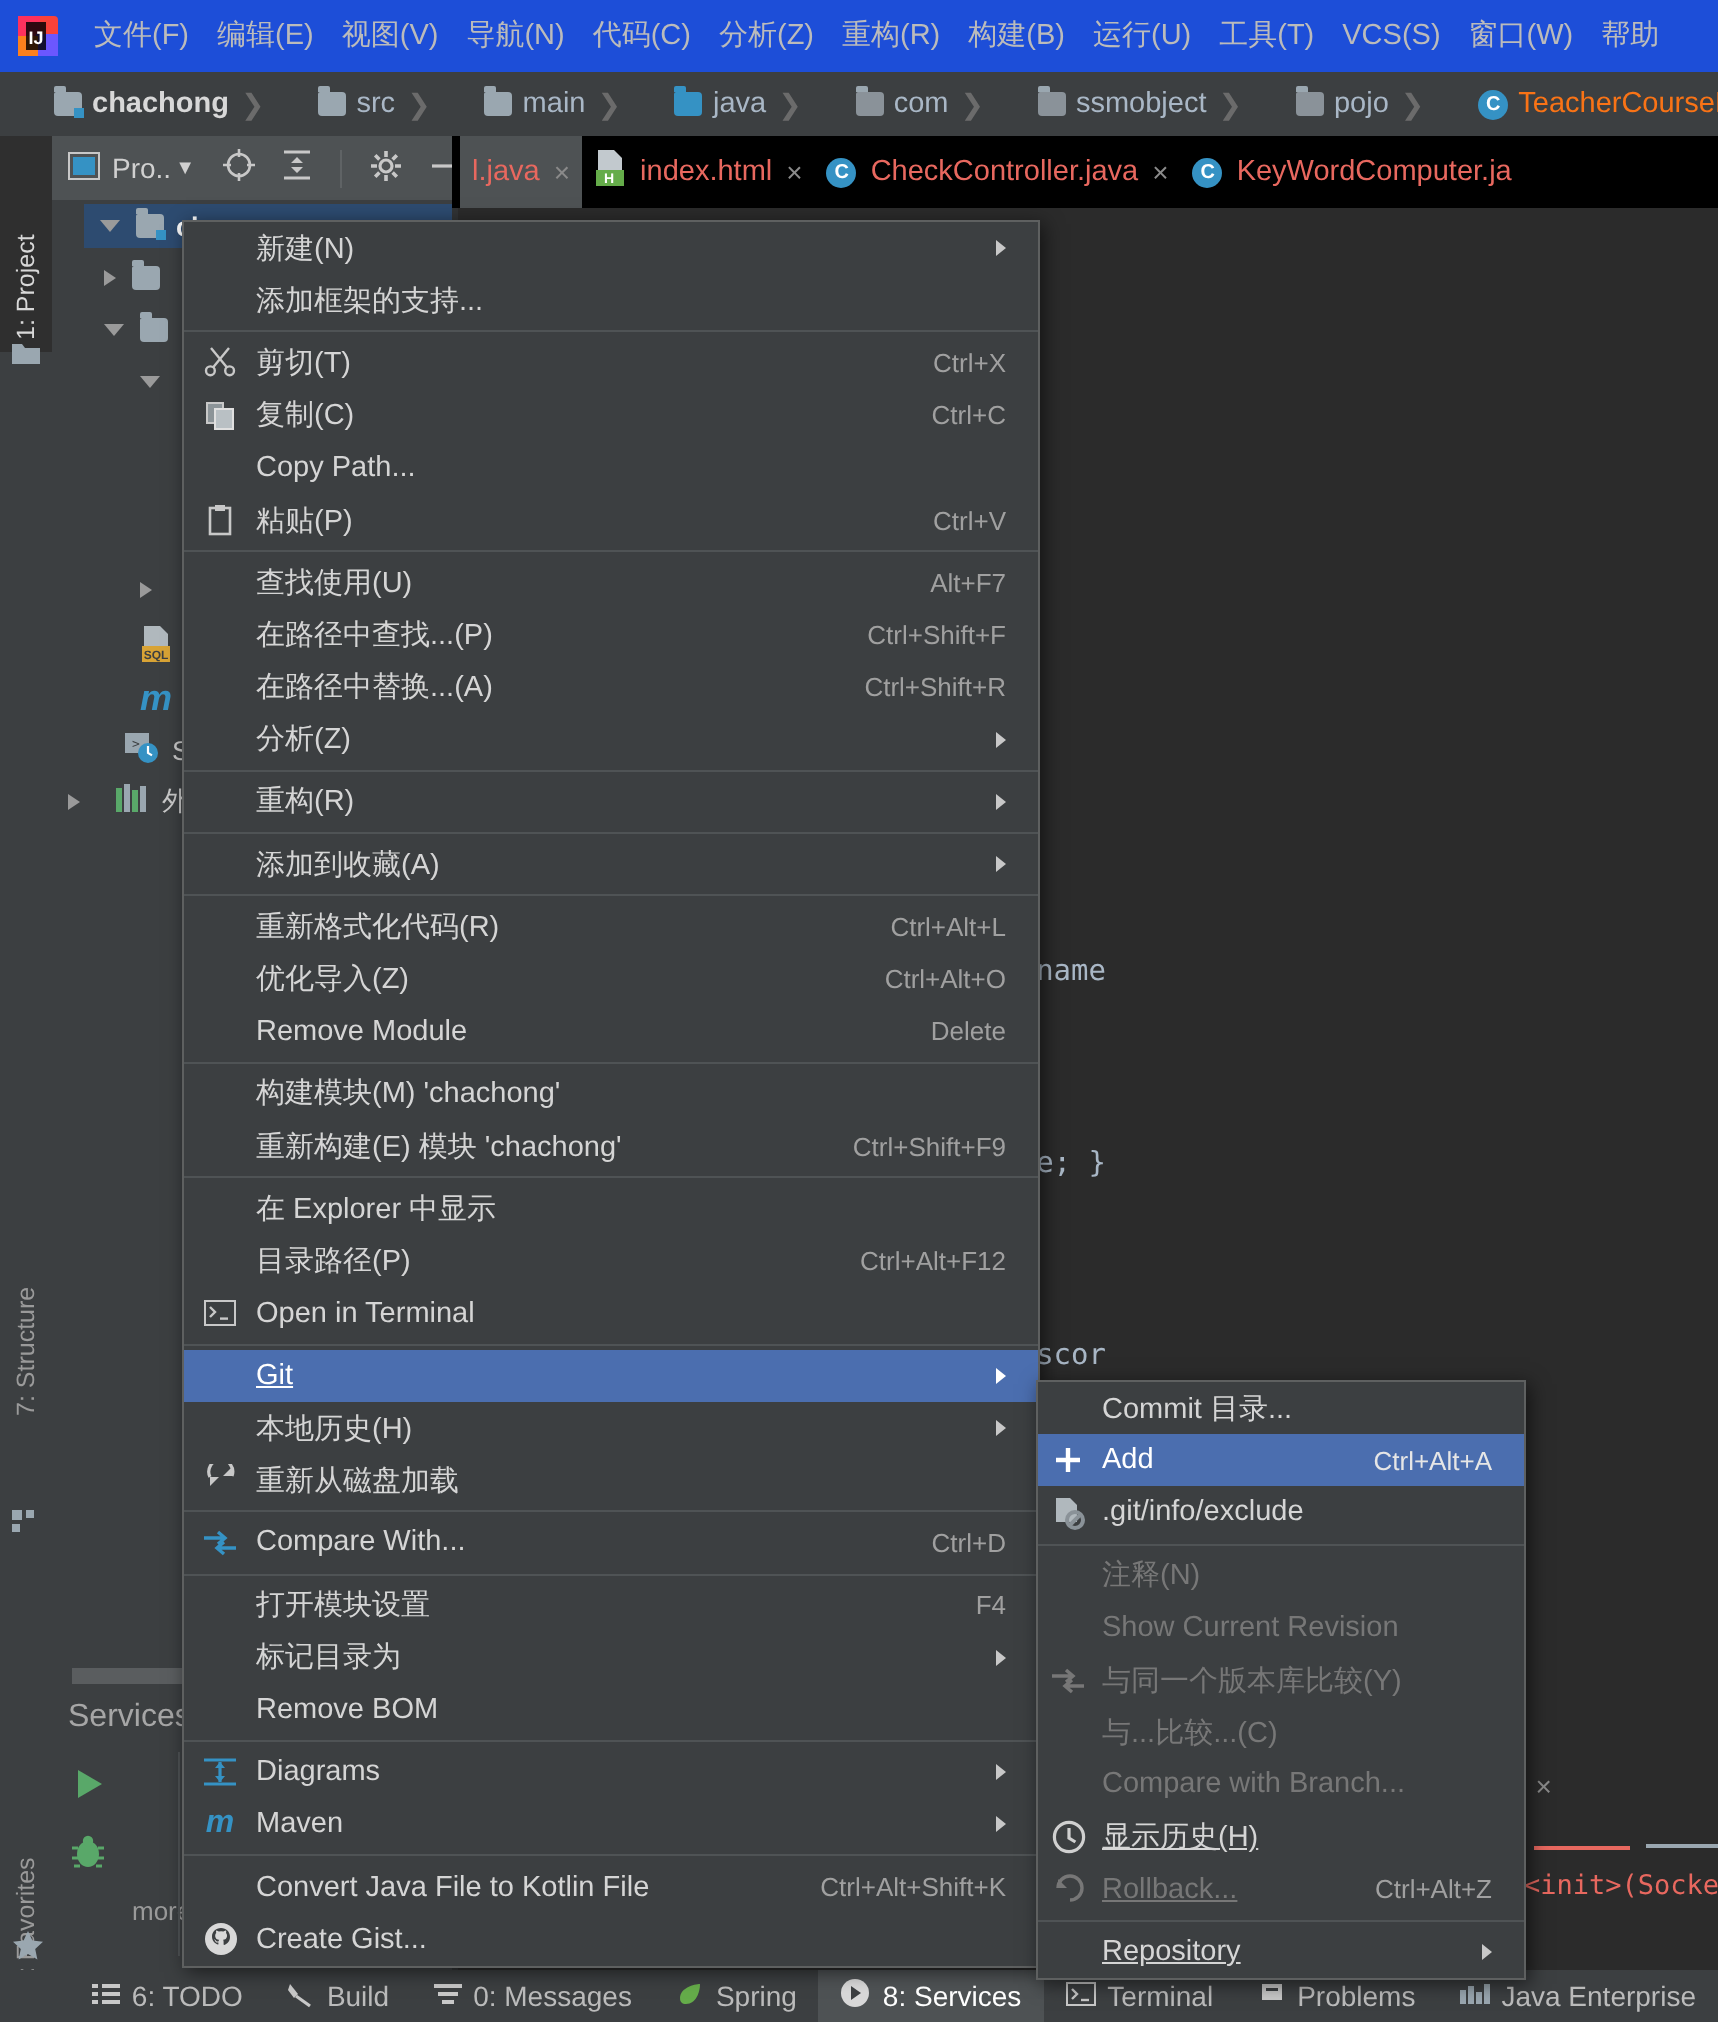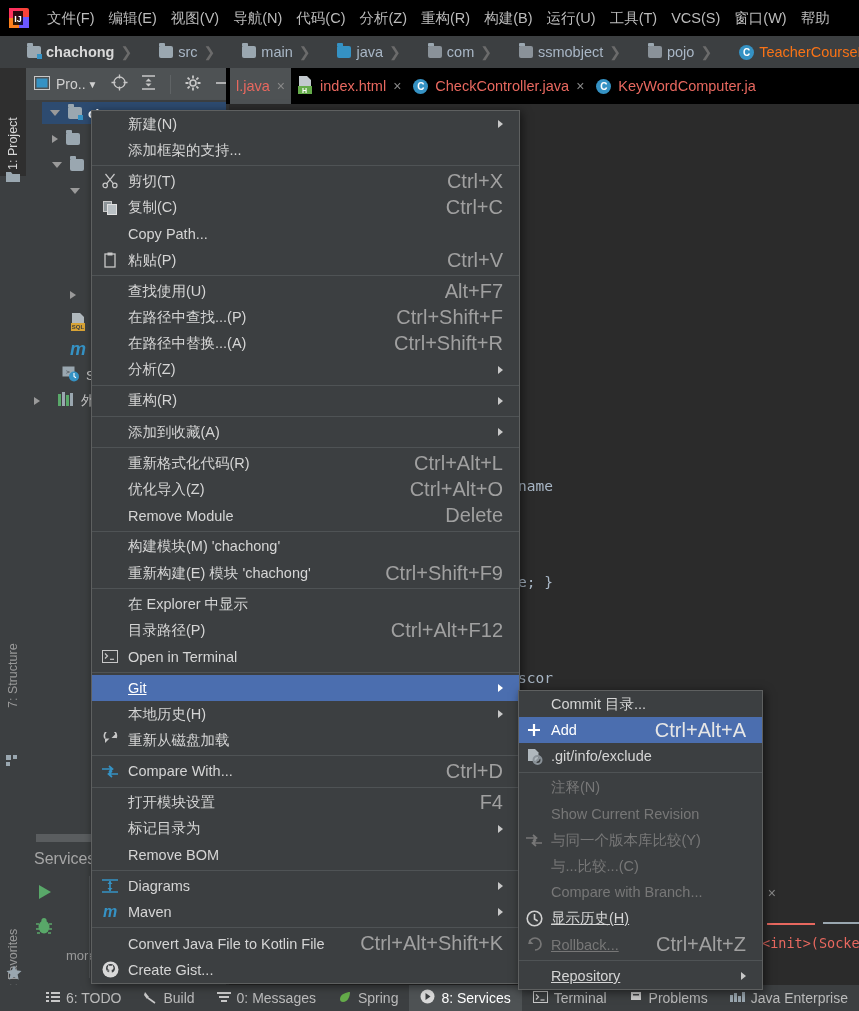--- a/index.html
+++ b/index.html
@@ -6,21 +6,21 @@
   body{
     width:859px;height:1011px;overflow:hidden;position:relative;
     background:#3c3f41;
     font-family:"Liberation Sans","DejaVu Sans",sans-serif;
     font-size:13px;color:#bbbbbb;
     -webkit-font-smoothing:antialiased;
   }
   .abs{position:absolute;}
 
   
-  #menubar{left:0;top:0;width:859px;height:36px;background:#000000;display:flex;align-items:center;}
+  #menubar{left:0;top:0;width:859px;height:36px;background:#1d4ed8;display:flex;align-items:center;}
   #menubar .logo{width:30px;height:30px;margin-left:4px;margin-right:6px;display:flex;align-items:center;justify-content:center;}
   .mb-item{padding:3px 7px;color:#bbbbbb;font-size:14.5px;white-space:nowrap;line-height:18px;}
 
   
   #crumbbar{left:0;top:36px;width:859px;height:32px;background:#3c3f41;display:flex;align-items:center;padding-left:6px;}
   .crumb{display:flex;align-items:center;white-space:nowrap;font-size:14.5px;padding-left:21px;}
   .crumb .ctext{margin-left:5px;color:#a9b7c6;}
   .crumb.bold .ctext{font-weight:bold;color:#d8d8d8;}
   .crumb.file .ctext{color:#cc7832;}
   .crumb.file .ctext{color:#f97316;}
@@ -65,21 +65,21 @@
   
   #statusbar{left:0;top:985px;width:859px;height:26px;background:#3c3f41;display:flex;align-items:center;}
   .sitem{display:flex;align-items:center;padding:0 11px;height:26px;font-size:14px;color:#bbbbbb;white-space:nowrap;}
   .sitem.active{background:#4e5254;color:#ffffff;}
 
   
   #ctxmenu{left:91px;top:110px;width:427px;background:#3c3f41;border:1px solid #5e6060;box-shadow:2px 2px 9px rgba(0,0,0,.55);}
   .mi{height:26.2px;display:flex;align-items:center;position:relative;padding-left:36px;padding-right:16px;font-size:14.5px;color:#d5d5d5;white-space:nowrap;}
   .mi.sel{background:#4b6eaf;color:#ffffff;}
   .mi.disabled{color:#777777;}
-  .mi .acc{margin-left:auto;color:#a0a0a0;padding-left:30px;font-size:20px;}
+  .mi .acc{margin-left:auto;color:#a0a0a0;padding-left:30px;font-size:13px;}
   .mi.sel .acc{color:#e6e6e6;}
   .mi .arrow{margin-left:auto;width:0;height:0;border-left:5px solid #c8c8c8;border-top:4px solid transparent;border-bottom:4px solid transparent;}
   .mi .micon{position:absolute;left:9px;top:50%;transform:translateY(-50%);width:18px;height:18px;display:flex;align-items:center;justify-content:center;}
   .msep{height:1px;background:#4f5355;margin:2px 0;}
 
   #gitmenu{left:518px;top:690px;width:243px;background:#3c3f41;border:1px solid #5e6060;box-shadow:2px 2px 9px rgba(0,0,0,.55);}
   #gitmenu .mi{padding-left:32px;height:26.2px;}
   #gitmenu .mi .micon{left:6px;}
 </style>
 </head>

